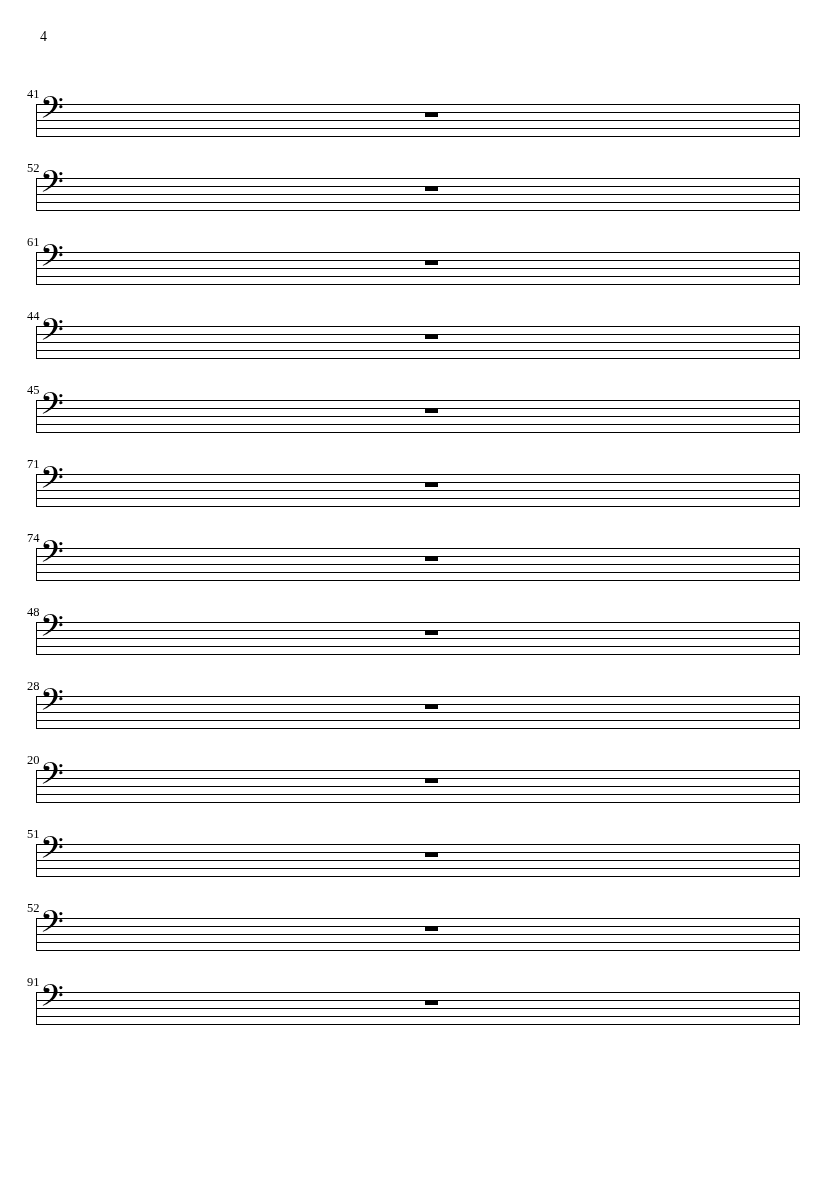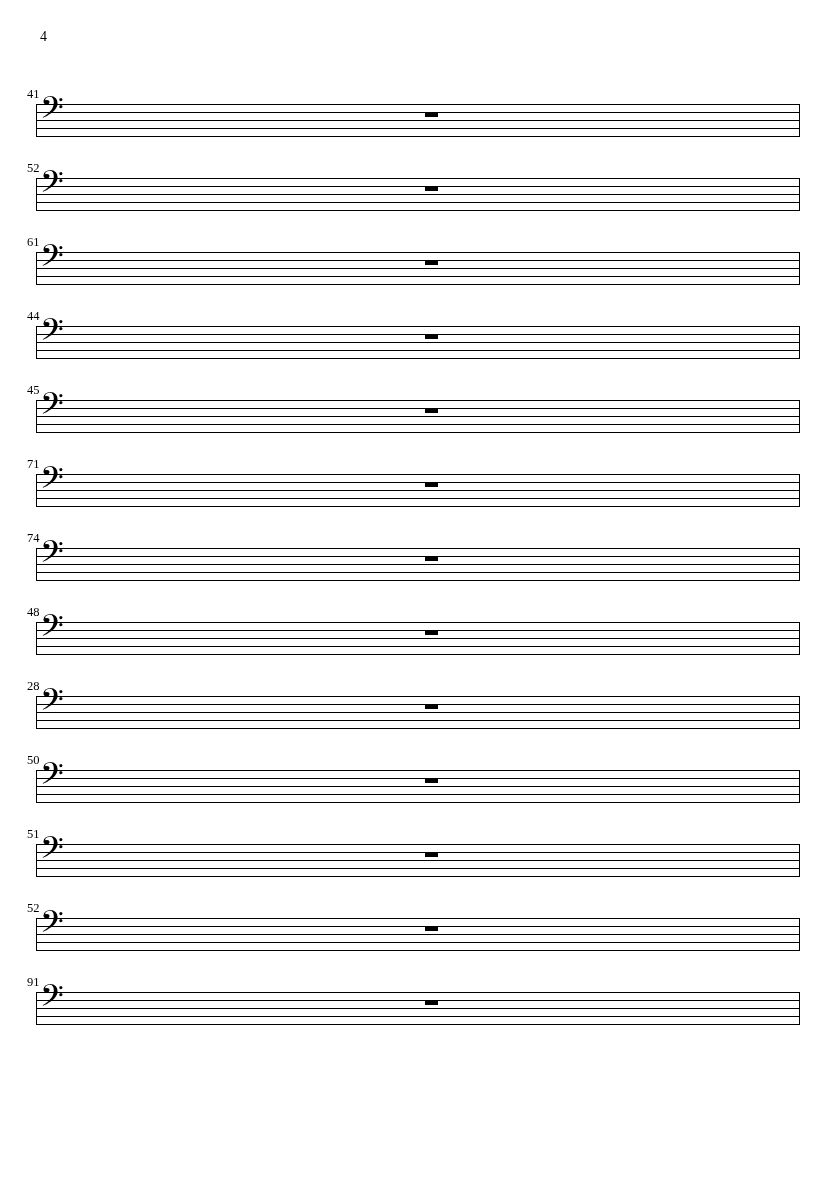--- a/index.html
+++ b/index.html
@@ -233,21 +233,21 @@
           <div class="line l2"></div>
           <div class="line l3"></div>
           <div class="line l4"></div>
           <div class="barline start"></div>
           <div class="barline end"></div>
           <div class="clef">𝄢</div>
           <div class="rest"></div>
         </div>
       </div>
       <div class="system">
-        <div class="measure-number">50</div>
+        <div class="measure-number">20</div>
         <div class="staff">
           <div class="line l0"></div>
           <div class="line l1"></div>
           <div class="line l2"></div>
           <div class="line l3"></div>
           <div class="line l4"></div>
           <div class="barline start"></div>
           <div class="barline end"></div>
           <div class="clef">𝄢</div>
           <div class="rest"></div>

